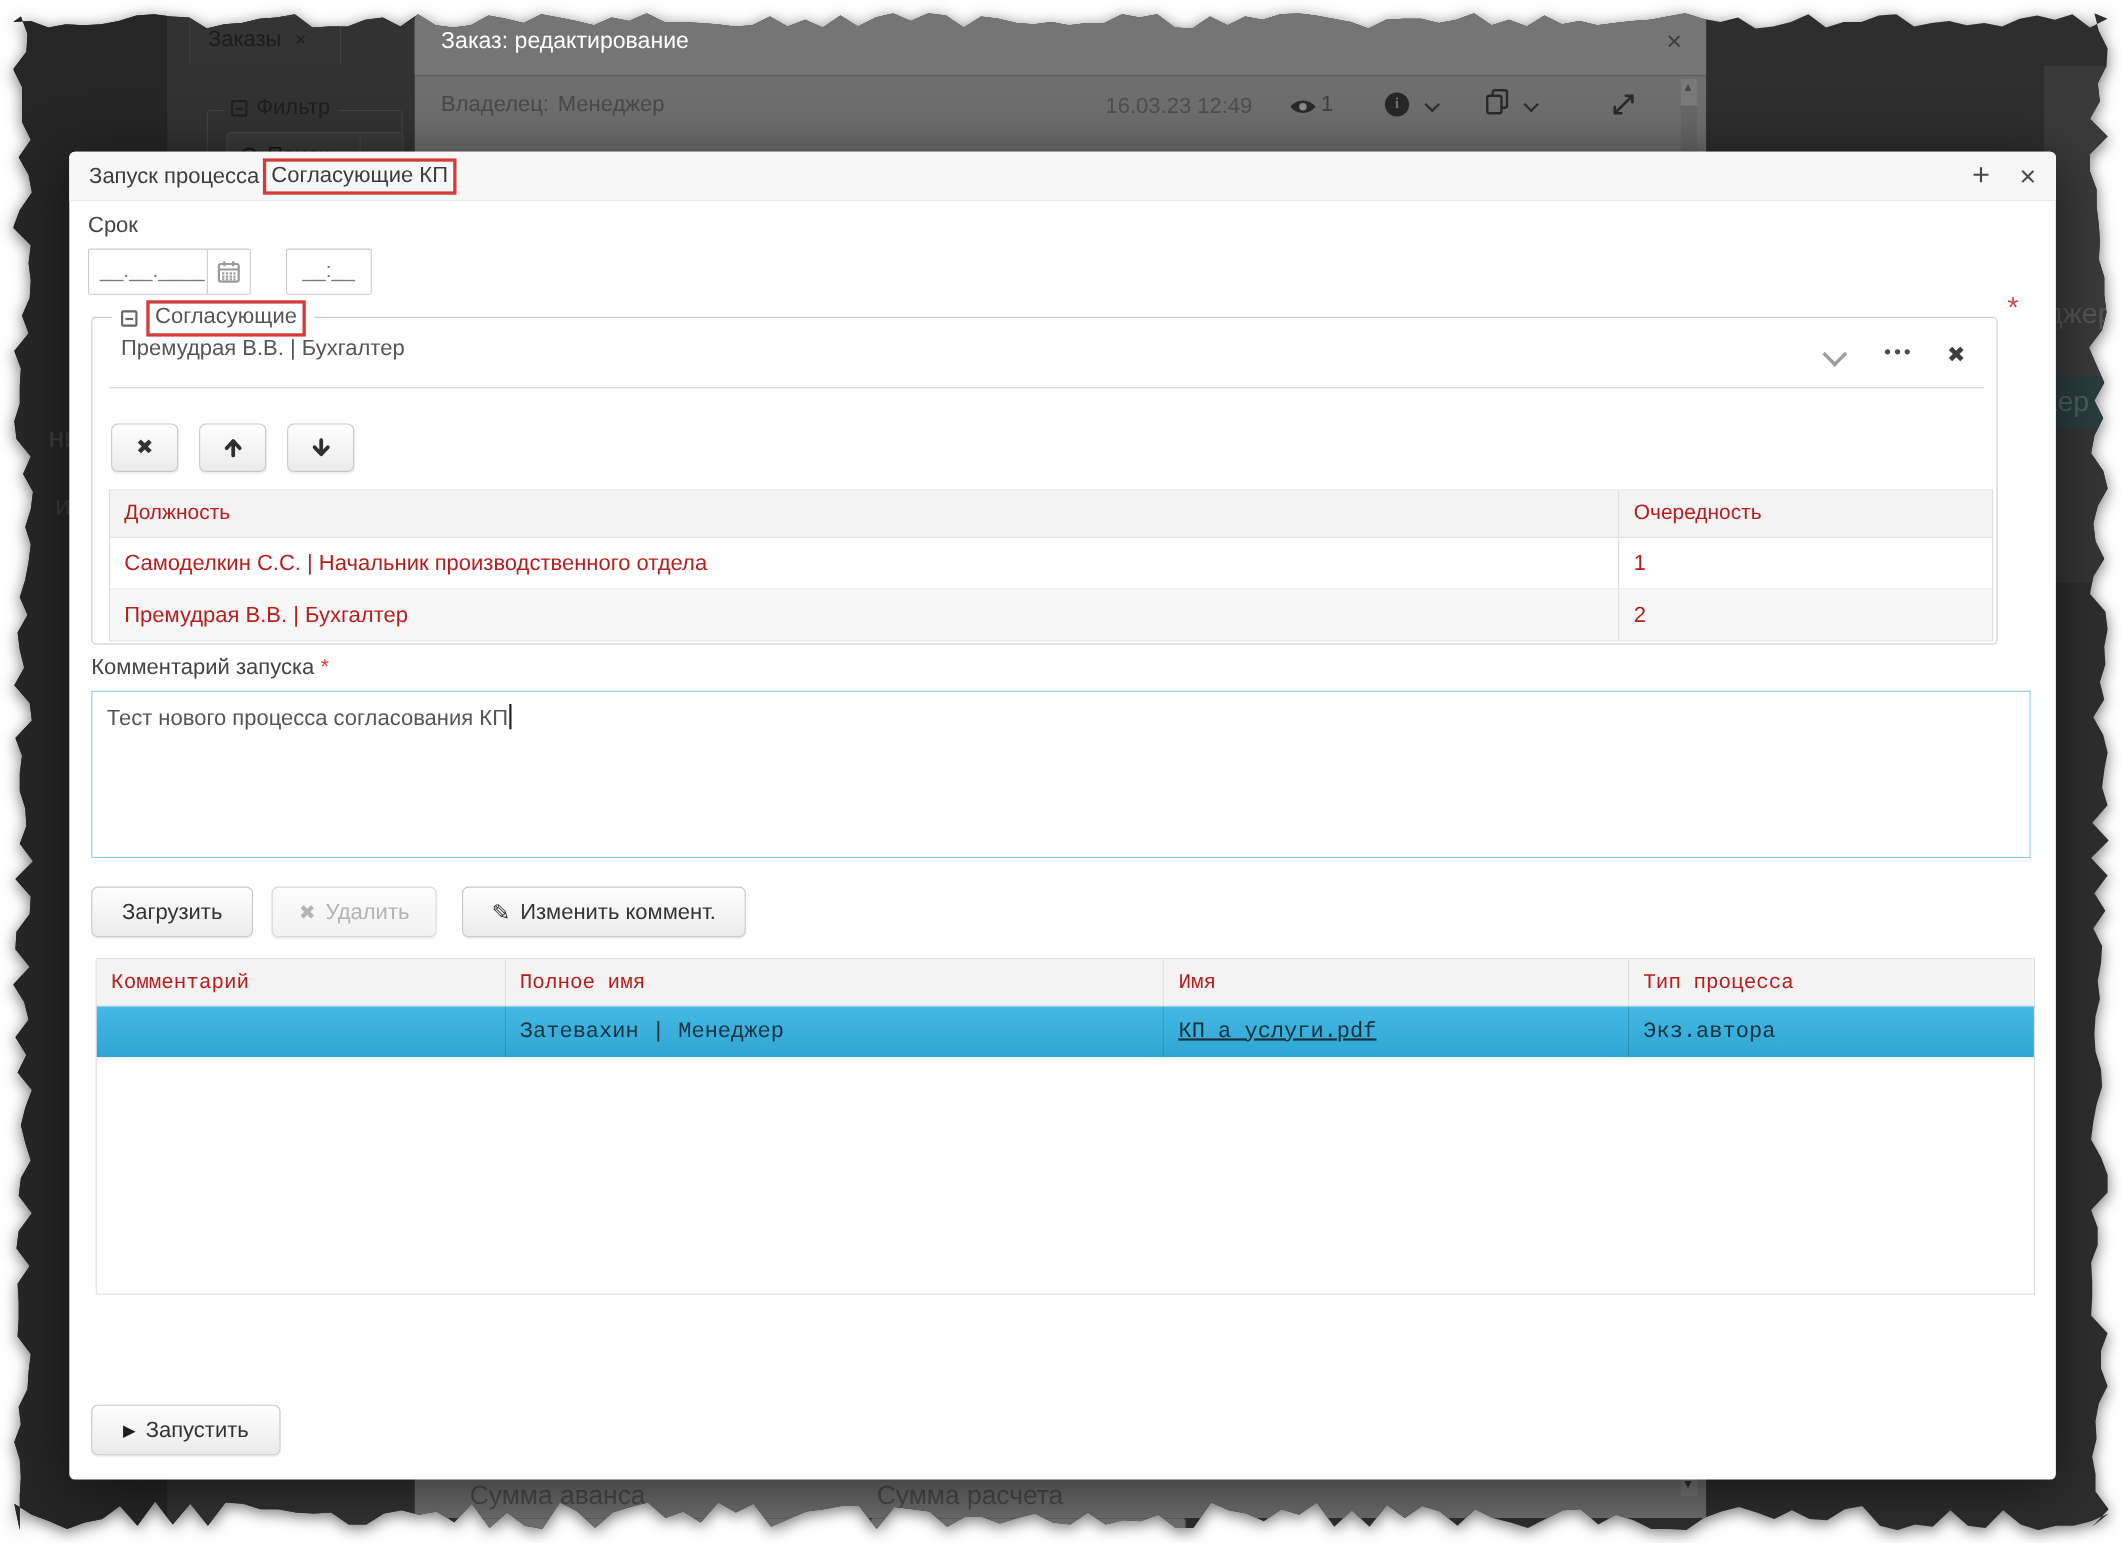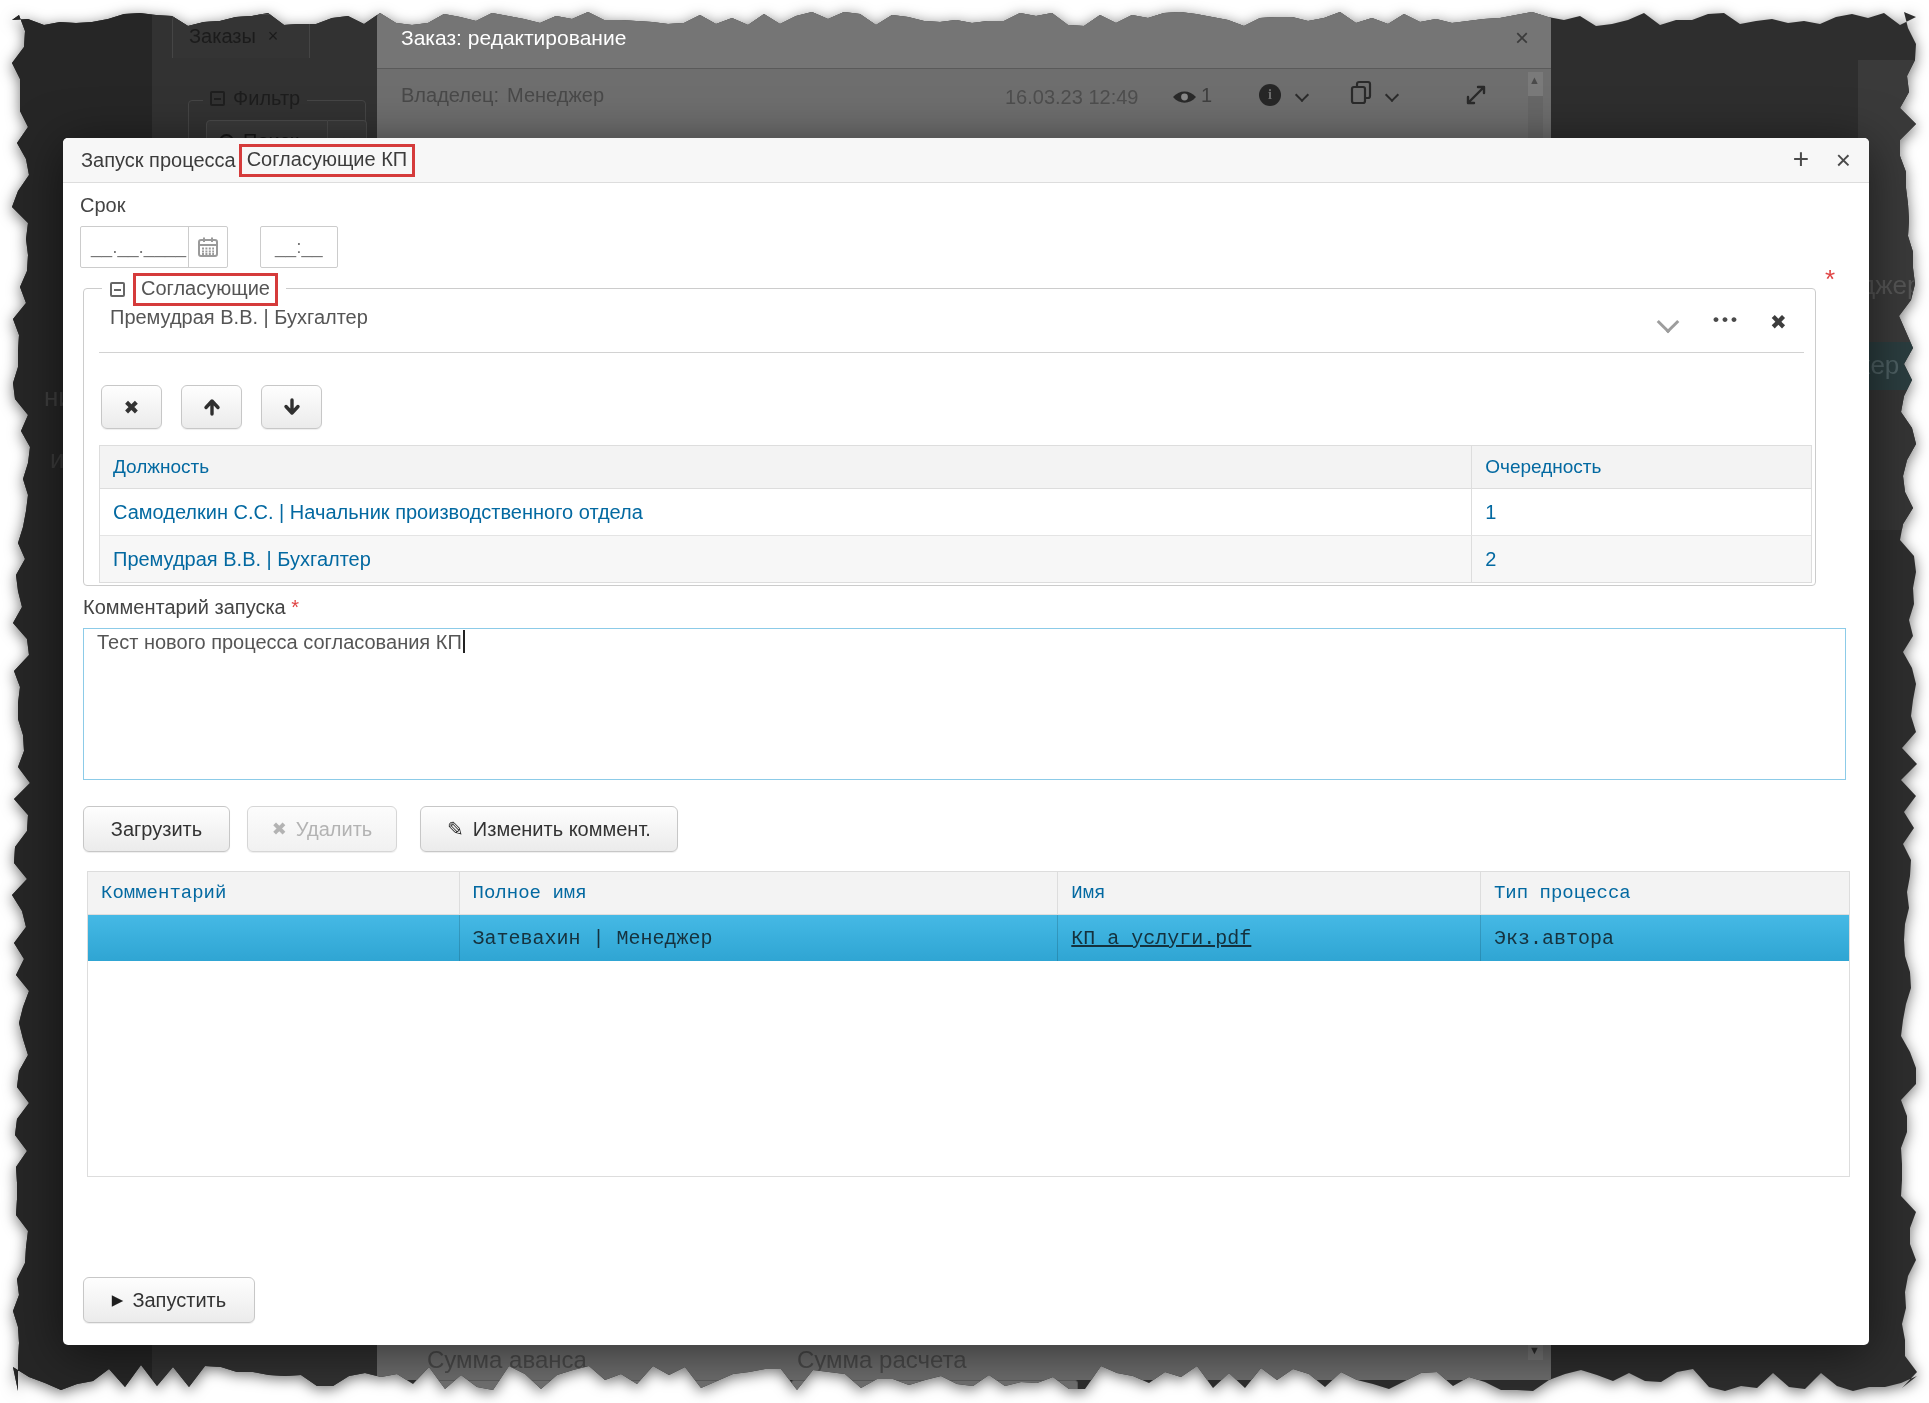--- a/index.html
+++ b/index.html
@@ -93,30 +93,30 @@
 
   .btn{position:absolute;display:flex;align-items:center;justify-content:center;gap:9px;
        background:linear-gradient(#fefefe,#ebebeb);border:1px solid #c7c7c7;border-radius:6px;
        box-shadow:0 1px 1px rgba(0,0,0,.07);color:#333;font-size:20px;box-sizing:border-box;}
   .btn.disabled{color:#b3b3b3;background:linear-gradient(#fcfcfc,#f1f1f1);border-color:#d6d6d6;}
   .btn .ic{font-weight:bold;}
   .btn.disabled .ic{color:#b3b3b3;}
 
   .tbl{position:absolute;box-sizing:border-box;border:1px solid #ddd;background:#fff;}
   .trow{display:flex;box-sizing:border-box;}
-  .tcell{box-sizing:border-box;padding:0 13px;display:flex;align-items:center;font-size:19px;color:#0369a1;
+  .tcell{box-sizing:border-box;padding:0 13px;display:flex;align-items:center;font-size:19px;color:#b91c1c;
          border-right:1px solid #ddd;overflow:hidden;white-space:nowrap;}
   .tcell:last-child{border-right:none;}
   .thead{background:#f3f3f3;border-bottom:1px solid #ddd;height:43px;}
   .tr1{height:47px;background:#fff;border-bottom:1px solid #e4e4e4;font-size:20px;}
   .tr2{height:46px;background:#f7f7f7;}
   .tr1 .tcell,.tr2 .tcell{font-size:20px;}
 
   .textarea{position:absolute;left:20px;top:490px;width:1763px;height:152px;border:1px solid #8ccbe8;
-            box-sizing:border-box;font-size:20px;color:#555;padding:1px 13px;}
+            box-sizing:border-box;font-size:20px;color:#555;padding:11px 13px;}
   .caret{display:inline-block;width:2px;height:23px;background:#222;vertical-align:-4px;margin-left:1px;}
 
   .sel-row{height:46px;background:linear-gradient(#45b9e5,#2fa5d3);}
   .sel-row .tcell{color:#16323e;border-right:1px solid rgba(0,0,0,.15);font-size:20px;}
   .sel-row .tcell:last-child{border-right:none;}
   .file-link{color:#14313d;text-decoration:underline;}
 
   .play{font-size:15px;color:#1e1e1e;}
 </style>
 </head>

